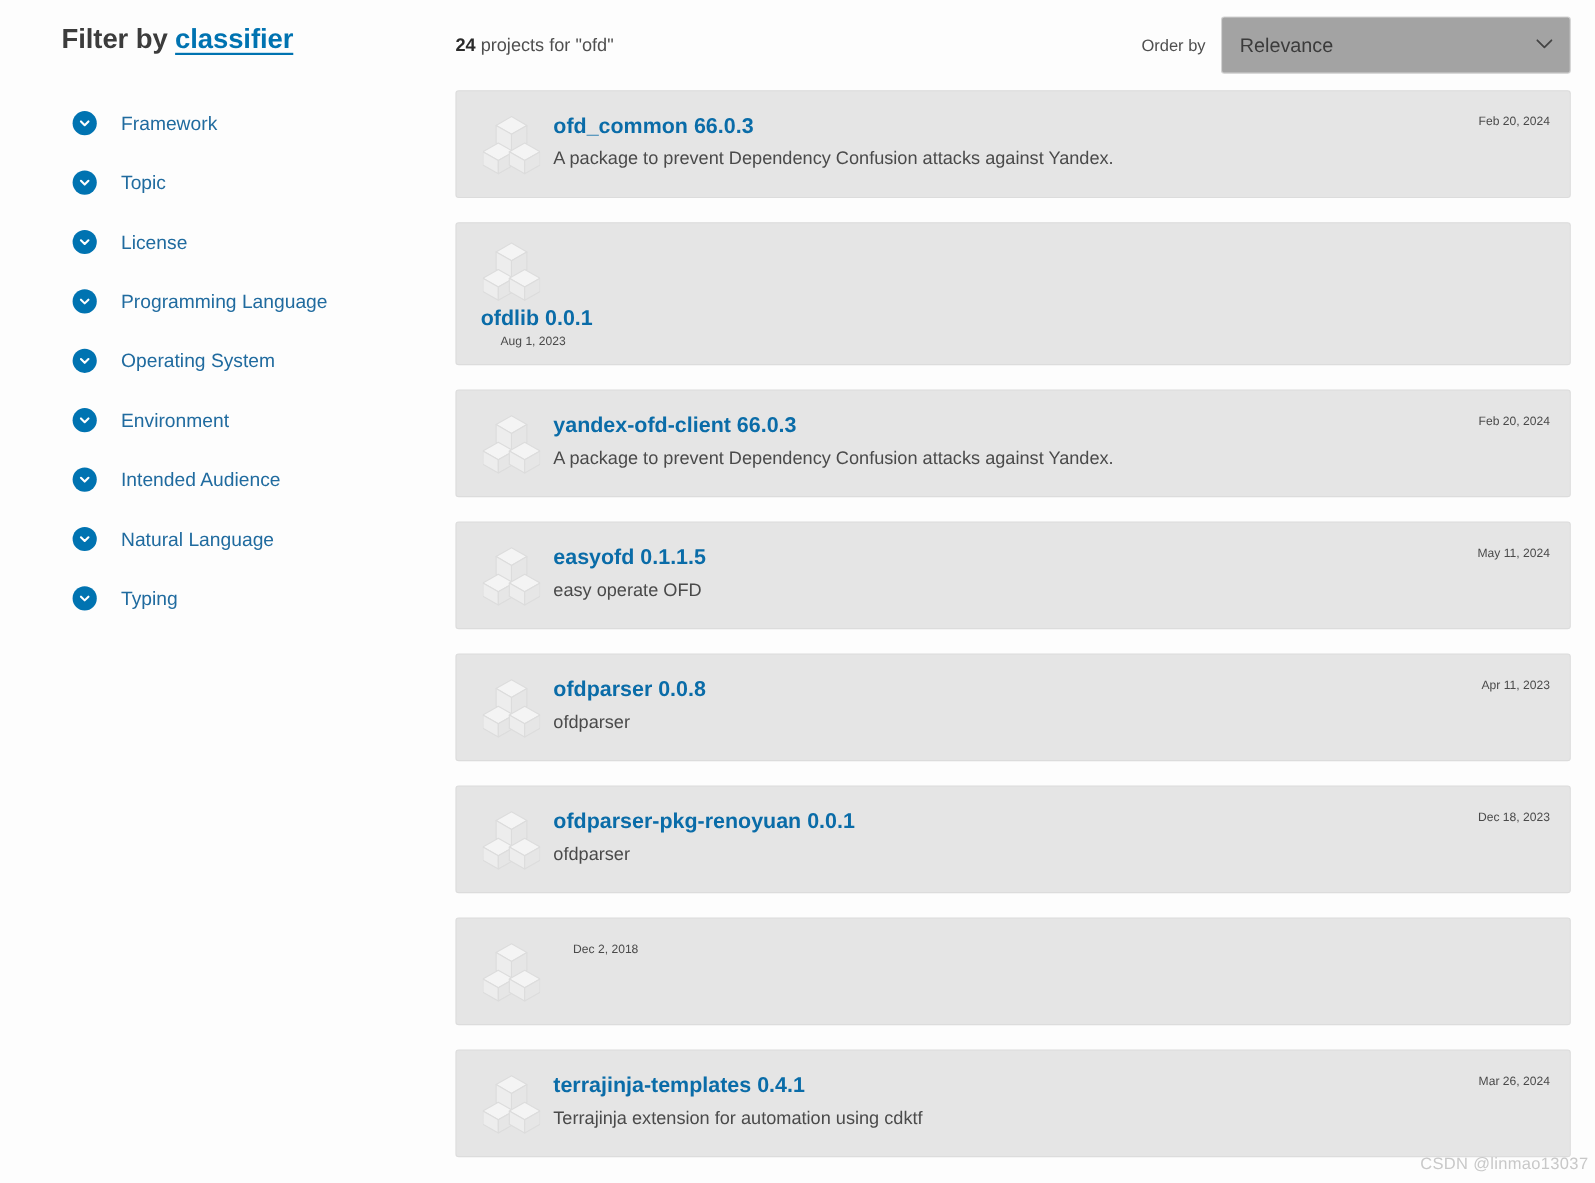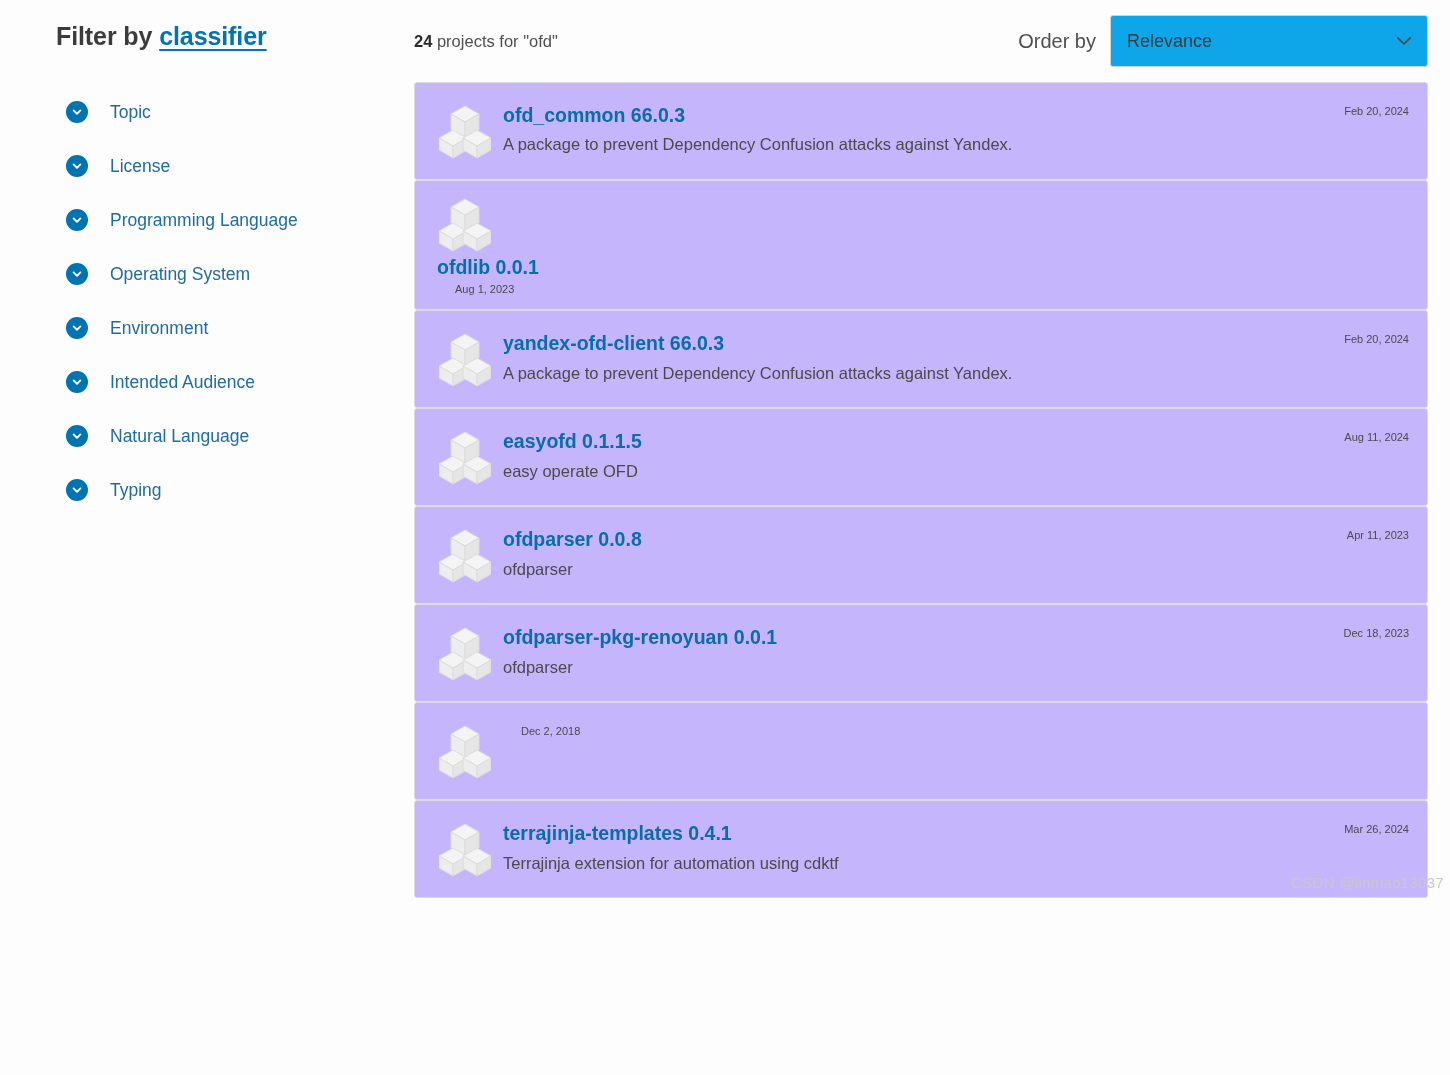--- a/index.html
+++ b/index.html
@@ -94,32 +94,32 @@
   .result-count .num {
     font-weight: 700;
     color: #2b2b2b;
   }
   .order-wrap {
     margin-left: auto;
     display: flex;
     align-items: center;
   }
   .order-label {
-    font-size: 20px;
+    font-size: 15px;
     color: #4f4f4f;
     margin-right: 14px;
     white-space: nowrap;
   }
   .order-select {
     position: relative;
     width: 318px;
     height: 52px;
     border: 1px solid #d3d3d3;
     border-radius: 3px;
-    background: #0ea5e9;
+    background: #a3a3a3;
     display: flex;
     align-items: center;
     padding: 0 16px;
     cursor: pointer;
   }
   .order-select-value {
     font-size: 18px;
     color: #3b3b3b;
   }
   .order-chevron {
@@ -130,24 +130,25 @@
     pointer-events: none;
   }
 
   
   .results {
     padding: 0 22px 0 14px;
   }
   .result-card {
     display: flex;
     align-items: flex-start;
-    background: #c4b5fd;
+    background: #e5e5e5;
     border: 1px solid #dcdcdc;
     border-radius: 3px;
     padding: 18px 18px 18px 22px;
+    margin-bottom: 22px;
     min-height: 84px;
     cursor: pointer;
   }
   .result-card.no-desc { min-height: 62px; padding-top: 14px; padding-bottom: 14px; flex-direction: column; }
 
   .pkg-icon {
     flex: 0 0 56px;
     width: 56px;
     height: 58px;
     margin-right: 10px;
@@ -196,20 +197,28 @@
 </head>
 <body>
 
 <div class="page">
 
   <aside class="sidebar">
     <h2 class="sidebar-heading"><span>Filter by </span><span class="cls-link">classifier</span></h2>
 
     <ul class="filter-list">
 
+      <li class="filter-item">
+        <span class="chev-circle">
+          <svg width="12" height="12" viewBox="0 0 12 12" aria-hidden="true">
+              <path d="M2.6 4.4 L6 7.8 L9.4 4.4" fill="none" stroke="#ffffff" stroke-width="1.9" stroke-linecap="round" stroke-linejoin="round"></path>
+            </svg>
+        </span>
+        <span class="filter-label">Framework</span>
+      </li>
 
       <li class="filter-item">
         <span class="chev-circle">
           <svg width="12" height="12" viewBox="0 0 12 12" aria-hidden="true">
               <path d="M2.6 4.4 L6 7.8 L9.4 4.4" fill="none" stroke="#ffffff" stroke-width="1.9" stroke-linecap="round" stroke-linejoin="round"></path>
             </svg>
         </span>
         <span class="filter-label">Topic</span>
       </li>
 
@@ -381,21 +390,21 @@
               <polygon points="38,26 52,34 38,42 24,34" fill="#f4f4f4"></polygon>
               <polygon points="24,34 38,42 38,54 24,46" fill="#ededed"></polygon>
               <polygon points="52,34 52,46 38,54 38,42" fill="#e6e6e6"></polygon>
             </g>
           </svg>
         </span>
         <div class="result-body">
           <div class="result-title">easyofd 0.1.1.5</div>
           <div class="result-desc">easy operate OFD</div>
         </div>
-        <div class="result-date">Aug 11, 2024</div>
+        <div class="result-date">May 11, 2024</div>
       </div>
 
       <div class="result-card">
         <span class="pkg-icon">
           <svg width="52" height="56" viewBox="0 0 52 56" aria-hidden="true">
             <g stroke="#dcdcdc" stroke-width="1" stroke-linejoin="round">
               <polygon points="26,2 40,10 26,18 12,10" fill="#f4f4f4"></polygon>
               <polygon points="12,10 26,18 26,34 12,26" fill="#ededed"></polygon>
               <polygon points="40,10 40,26 26,34 26,18" fill="#e6e6e6"></polygon>
               <polygon points="14,26 28,34 14,42 0,34" fill="#f4f4f4"></polygon>

